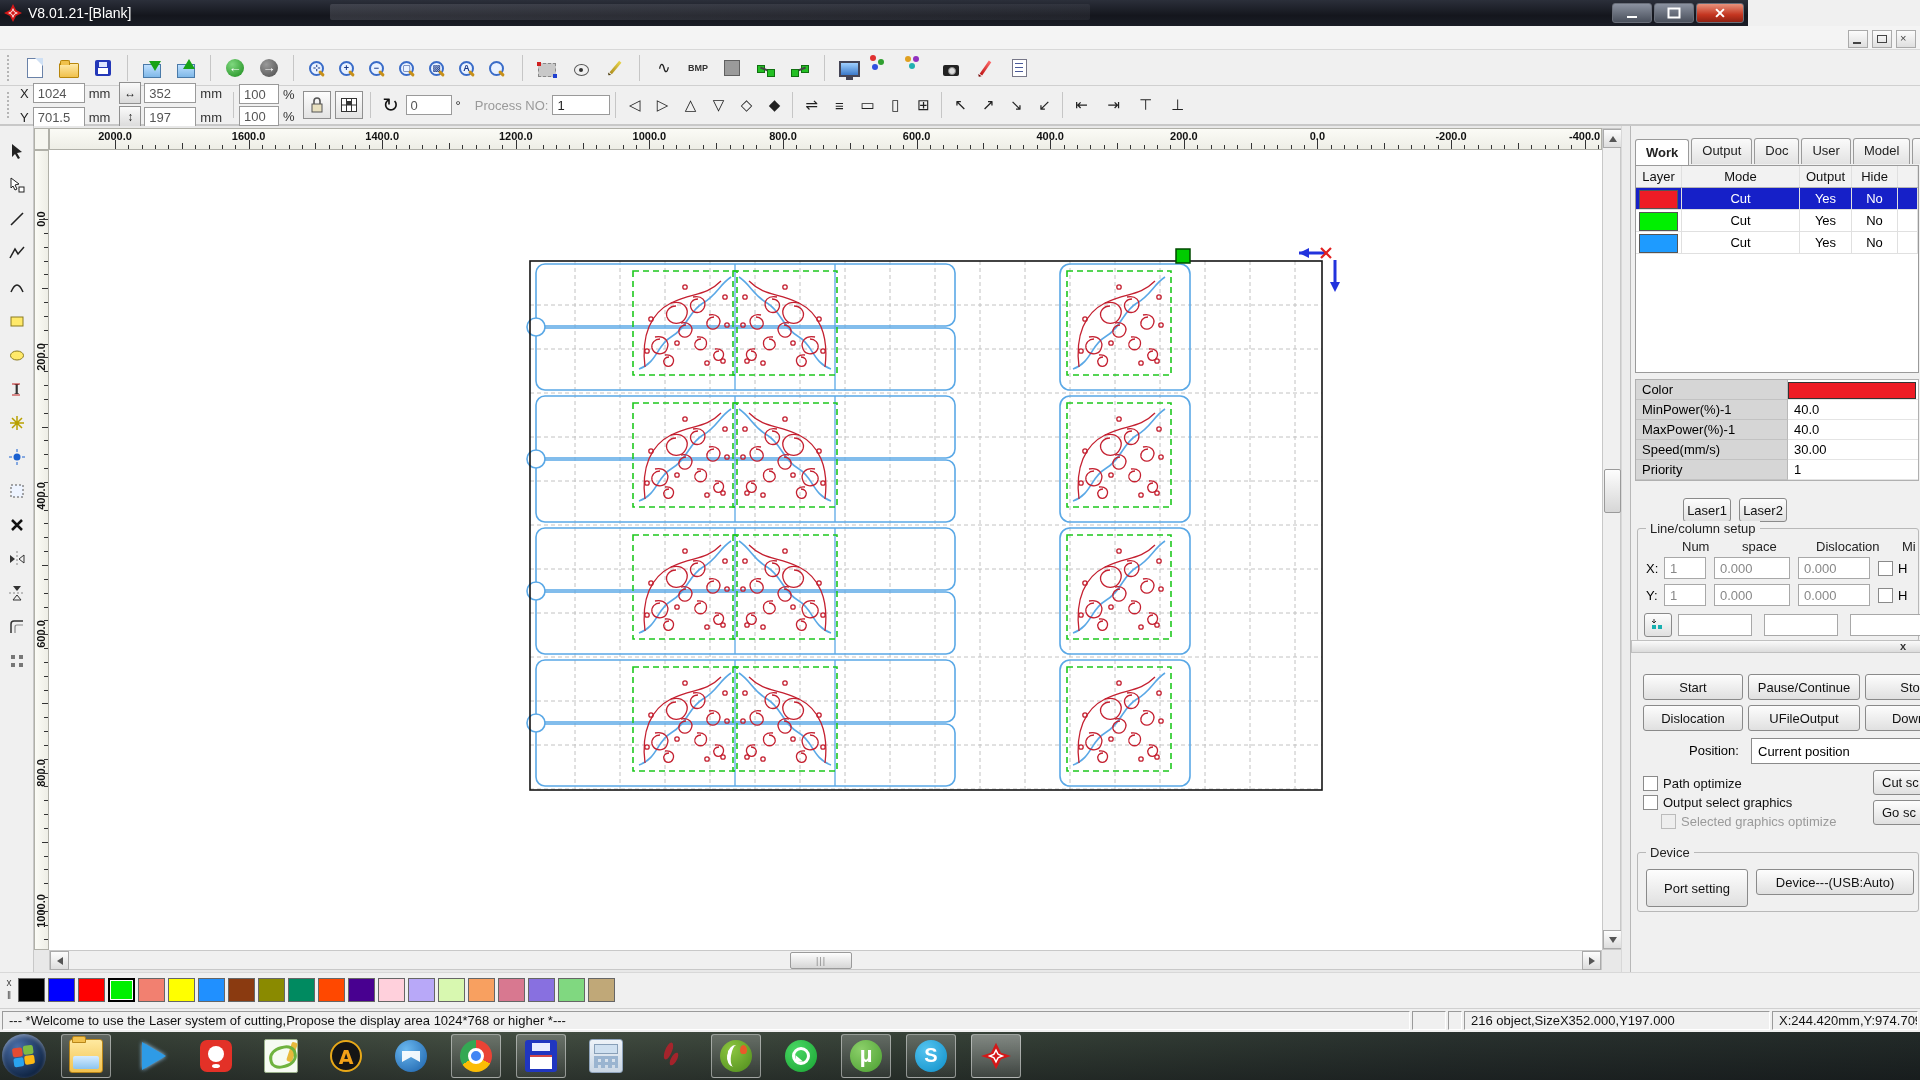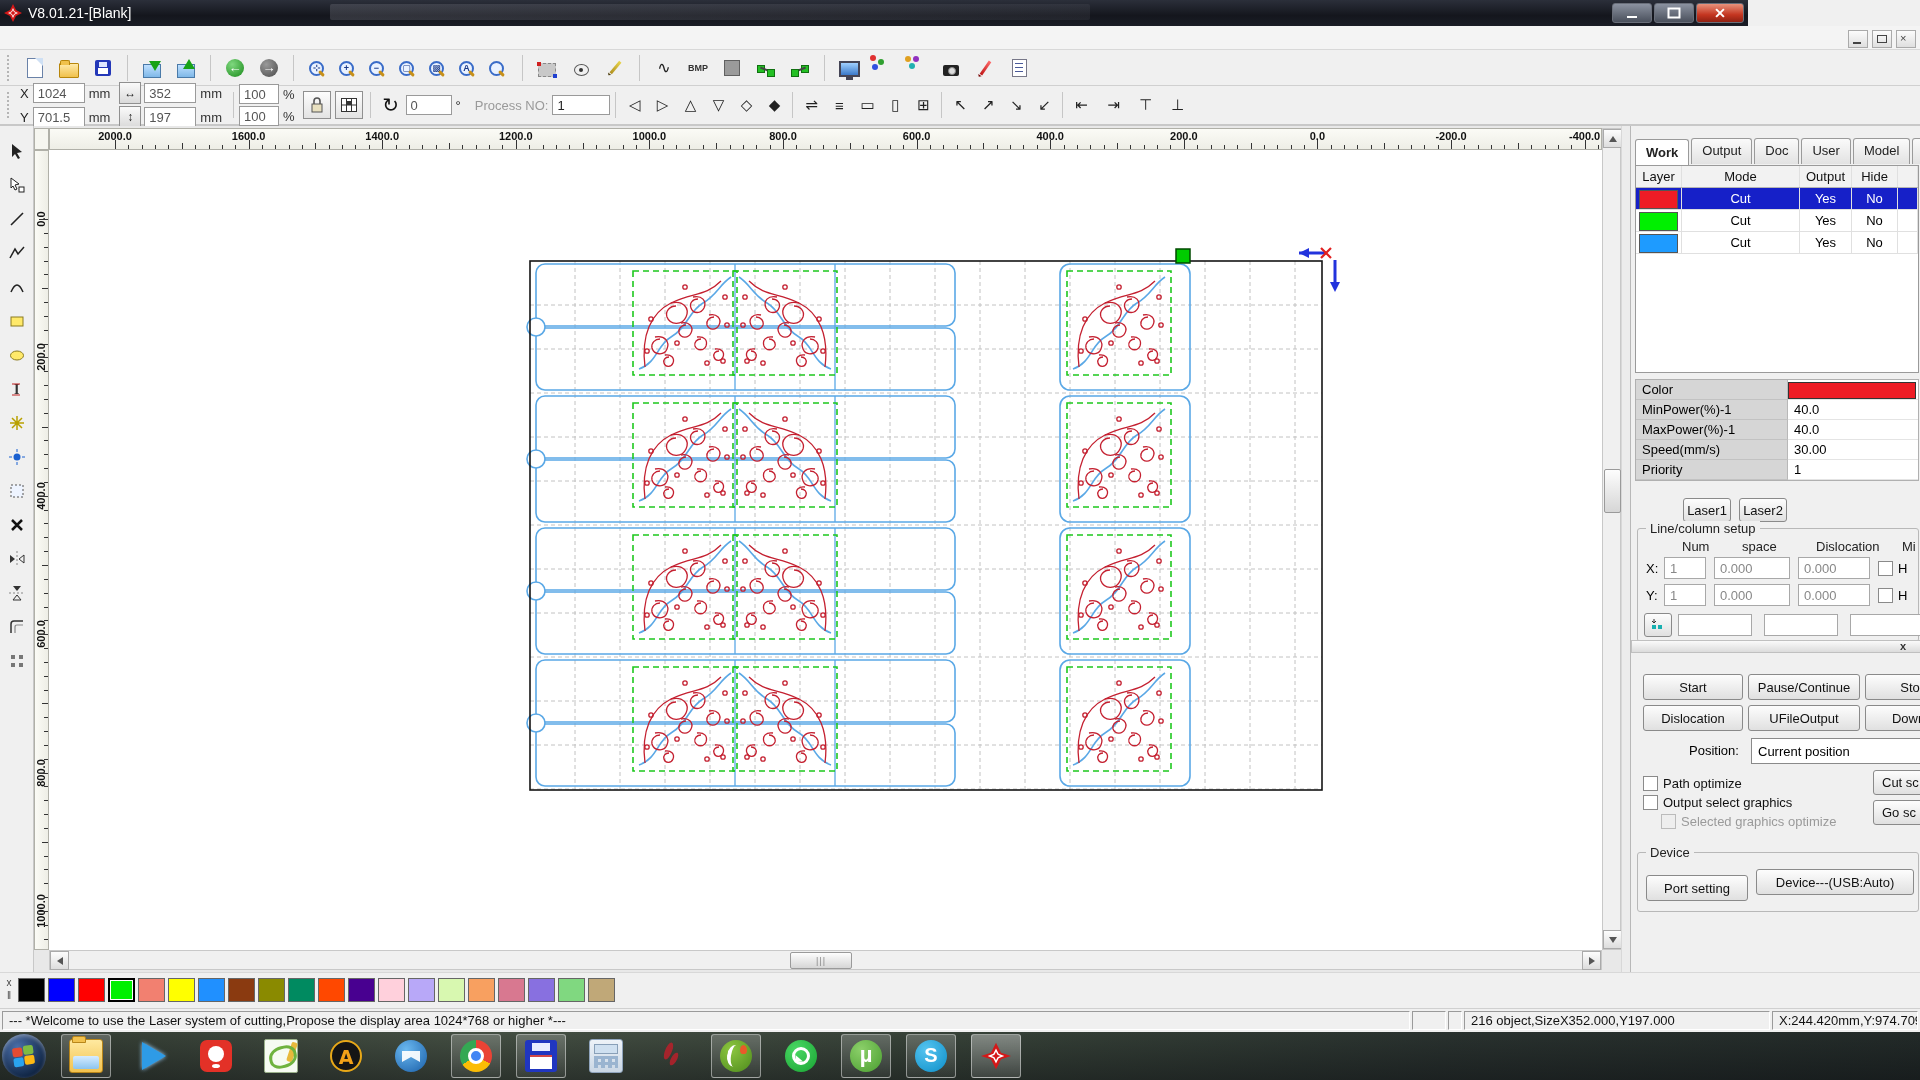--- a/index.html
+++ b/index.html
@@ -1059,21 +1059,21 @@
             <span>Selected graphics optimize</span>
           </div>
         </div>
       <div id="sideBtns">
           <div class="btn" style="position: absolute; left: 242px; top: 644px; width: 60px; height: 25px; justify-content: flex-start; padding-left: 8px;">Cut sc</div>
           <div class="btn" style="position: absolute; left: 242px; top: 674px; width: 60px; height: 25px; justify-content: flex-start; padding-left: 8px;">Go sc</div>
         </div>
 
       <div class="group" style="left:6px;top:726px;width:280px;height:58px;">
         <span class="legend">Device</span>
-        <div class="btn" style="position:absolute;left:8px;top:16px;width:102px;height:26px;margin-top:6px;">Port setting</div>
+        <div class="btn" style="position:absolute;left:8px;top:16px;width:102px;height:38px;">Port setting</div>
         <div class="btn" style="position:absolute;left:118px;top:16px;width:158px;height:26px;">Device---(USB:Auto)</div>
       </div>
     </div>
   </div>
 
   <div class="palettebar">
     <div class="pal-ctl">
       <div>x</div>
       <div>‖</div>
     </div>

